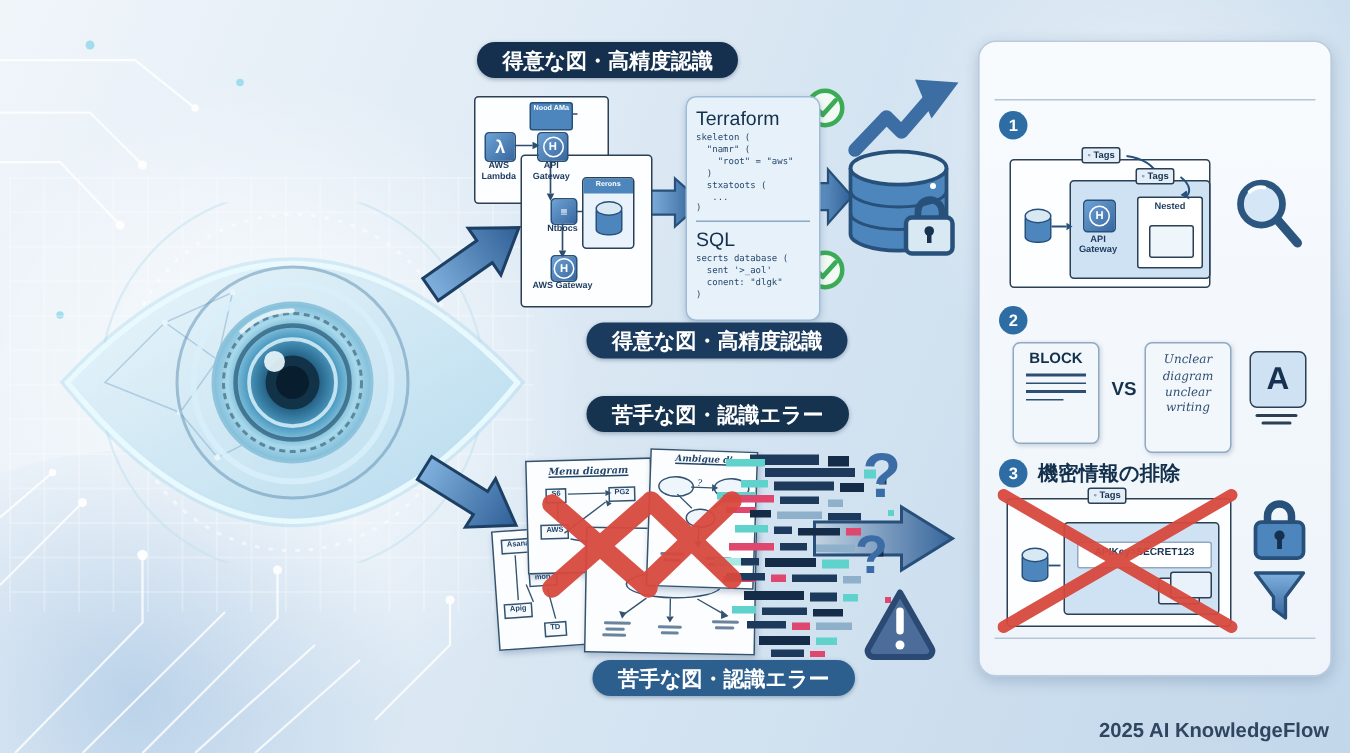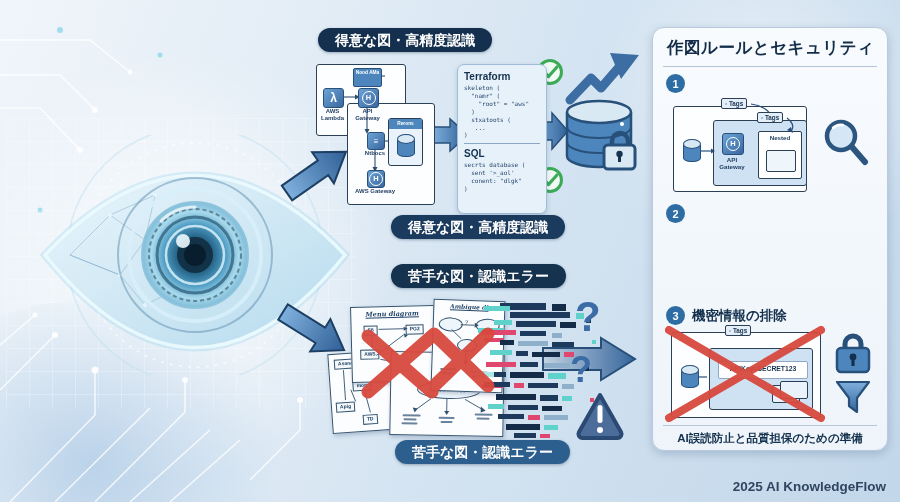--- a/index.html
+++ b/index.html
@@ -14,21 +14,21 @@
   .grid{left:6px;top:118px;width:350px;height:290px;opacity:.45;
     background-image:linear-gradient(rgba(255,255,255,.55) 1px,transparent 1px),linear-gradient(90deg,rgba(255,255,255,.55) 1px,transparent 1px);
     background-size:23px 23px;}
   
   .pill{position:absolute;color:#fff;font-weight:bold;font-size:14px;line-height:1;
     padding:5px 17px;border-radius:15px;white-space:nowrap;z-index:6;box-shadow:0 1px 3px rgba(20,45,75,.35);}
   
   .wcard{position:absolute;background:#fdfeff;border:1.4px solid #2b3f55;border-radius:3px;}
   .codecard{position:absolute;left:457px;top:64px;width:76px;height:136px;background:#e7f1fa;
     border:1px solid #9fbcd8;border-radius:7px;padding:6px 6px;z-index:3;box-shadow:0 2px 5px rgba(30,60,100,.2);}
-  .code-title{font-size:10px;font-weight:bold;color:#13304d;margin-bottom:2px;}
+  .code-title{font-size:13px;font-weight:normal;color:#13304d;margin-bottom:2px;}
   .code-line{font-family:"DejaVu Sans Mono",monospace;font-size:6px;line-height:1.32;color:#27496d;white-space:pre;}
   .code-hr{border:none;border-top:1px solid #8aa8c5;margin:4px 0;}
   
   .awswrap{position:absolute;left:315px;top:63px;width:120px;height:142px;z-index:3;}
   .aws-ic{position:absolute;background:linear-gradient(135deg,#6ca3d6,#39679f);border:1px solid #27507a;
     border-radius:3px;color:#fff;font-weight:bold;display:flex;align-items:center;justify-content:center;}
   .ic-ring{border:1px solid #fff;border-radius:50%;width:12px;height:12px;font-size:7.5px;line-height:11px;text-align:center;display:block;font-weight:bold;}
   .lbl{position:absolute;font-weight:bold;color:#1d3b5e;text-align:center;line-height:1.12;font-size:6px;}
   .mini-db{position:absolute;background:#4d86bd;border:1.2px solid #27507a;border-radius:8px/4px;}
   .mini-db:before{content:"";position:absolute;top:-4px;left:-1.2px;right:-1.2px;height:8px;background:#d8e9f4;
@@ -422,21 +422,20 @@
         <line x1="488" y1="334" x2="434" y2="386"></line>
     </g>
   </svg>
 
   <div class="qmark" style="left:575px;top:296px;font-size:42px">?</div>
   <div class="qmark" style="left:570px;top:352px;font-size:36px">?</div>
 
   <div class="pill" style="left:395px;top:440px;background:#2d5f8e">苦手な図・認識エラー</div>
 
   <div class="panel">
-    <div class="panel-title">作図ルールとセキュリティ</div>
     <div class="pdiv" style="top:38px"></div>
 
     <div class="item-head" style="top:46px">
       <div class="num">1</div>
     </div>
     <div class="illo" style="top:70px;height:98px">
       <div class="wcard" style="left:8px;top:8px;width:132px;height:84px"></div>
       <div class="chip" style="left:56px;top:0px">◦ Tags</div>
       <div class="mini-db" style="left:18px;top:44px;width:16px;height:18px"></div>
       <div class="bluebox" style="left:48px;top:22px;width:92px;height:64px">
@@ -465,20 +464,39 @@
       <svg class="abs" width="50" height="54" style="left:156px;top:20px">
         <circle cx="20" cy="18" r="14" fill="#d5e7f6" stroke="#2c567f" stroke-width="4.5"></circle>
         <path d="M12,10 a11,11 0 0 1 10,-3" stroke="#ffffff" stroke-width="2.5" fill="none" stroke-linecap="round"></path>
         <line x1="31" y1="29" x2="44" y2="44" stroke="#2c567f" stroke-width="6" stroke-linecap="round"></line>
       </svg>
     </div>
 
     <div class="item-head" style="top:176px">
       <div class="num">2</div>
     </div>
+    <div class="illo" style="top:198px;height:74px">
+      <div class="doc-card" style="left:10px;top:2px;width:56px;height:66px">
+        <div style="text-align:center;margin-top:5px;font-size:10px;font-weight:bold;color:#13304d">BLOCK</div>
+        <div class="doc-line" style="width:70%"></div>
+        <div class="doc-line" style="width:70%"></div>
+        <div class="doc-line" style="width:70%"></div>
+        <div class="doc-line" style="width:45%;margin-left:8px"></div>
+      </div>
+      <div class="vs" style="left:76px;top:26px">VS</div>
+      <div class="doc-card" style="left:98px;top:2px;width:56px;height:66px;padding-top:6px">
+        <div class="hand script-line">Unclear</div>
+        <div class="hand script-line">diagram</div>
+        <div class="hand script-line">unclear</div>
+        <div class="hand script-line">writing</div>
+      </div>
+      <div class="a-icon" style="left:168px;top:8px;width:36px;height:36px">A</div>
+      <div class="ubar" style="left:172px;top:50px;width:28px"></div>
+      <div class="ubar" style="left:176px;top:55px;width:20px;height:1.8px"></div>
+    </div>
 
     <div class="item-head" style="top:278px">
       <div class="num">3</div>
       <div class="item-title">機密情報の排除</div>
     </div>
     <div class="illo" style="top:298px;height:96px">
       <div class="wcard" style="left:6px;top:6px;width:148px;height:84px"></div>
       <div class="chip" style="left:60px;top:-1px">◦ Tags</div>
       <div class="mini-db" style="left:16px;top:42px;width:16px;height:18px"></div>
       <div class="bluebox" style="left:44px;top:22px;width:102px;height:60px">
@@ -502,17 +520,16 @@
         <rect x="4" y="18" width="32" height="24" rx="4" fill="#4d86bd" stroke="#27507a" stroke-width="2.5"></rect>
         <circle cx="20" cy="27" r="3.4" fill="#14304e"></circle>
           <rect x="18.4" y="28" width="3.2" height="8" fill="#14304e"></rect>
       </svg>
       <svg class="abs" width="38" height="40" style="left:170px;top:54px">
         <path d="M2,2 H34 L22,18 V32 L14,26 V18 Z" fill="url(#funG)" stroke="#27507a" stroke-width="2.2" stroke-linejoin="round"></path>
       </svg>
     </div>
 
     <div class="pdiv" style="top:397px"></div>
-    <div class="panel-footer">AI誤読防止と品質担保のための準備</div>
   </div>
 
   <div class="credit">2025 AI KnowledgeFlow</div>
 </div>
 
 </body></html>

